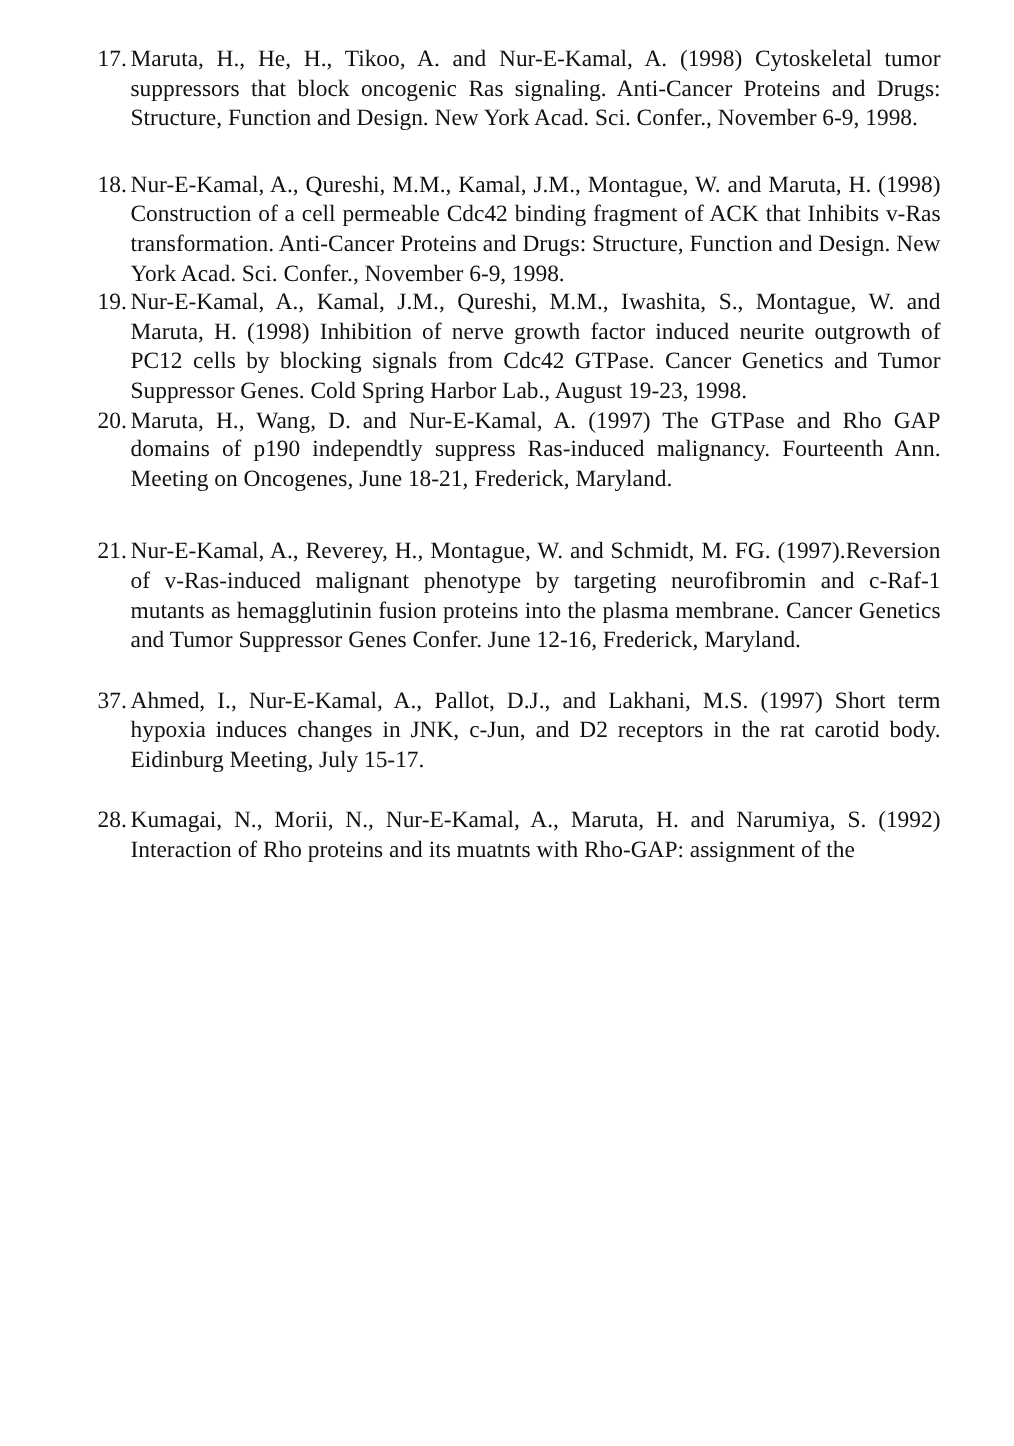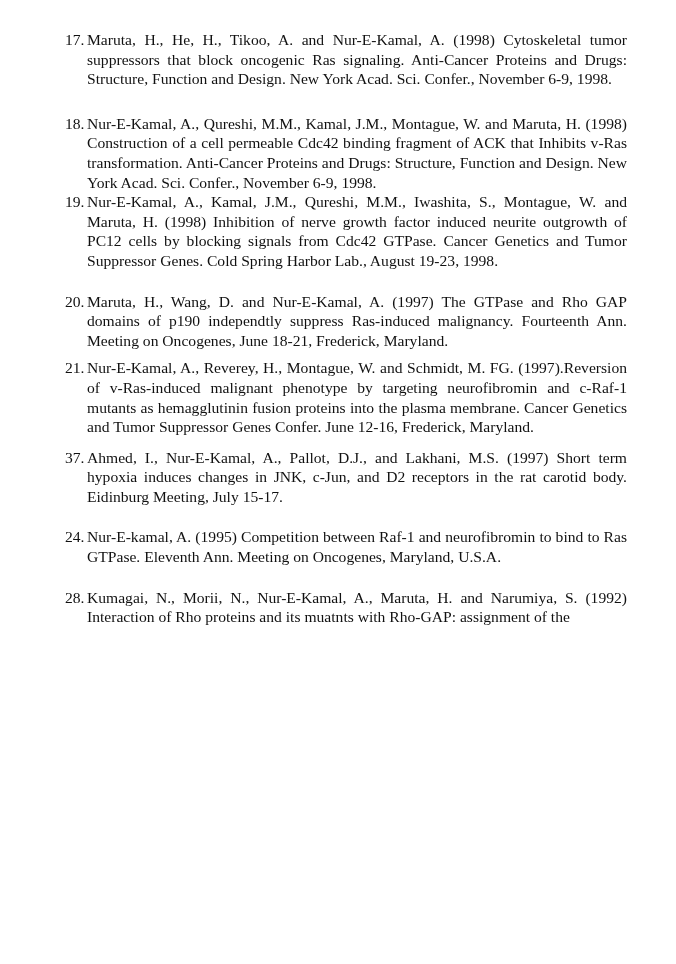--- a/index.html
+++ b/index.html
@@ -55,38 +55,34 @@
 <div class="page">
   <ol class="list">
     <li class="entry" style="margin-bottom:25px">
       <span class="num">17.</span>
       <span class="body"><span>Maruta, H., He, H., Tikoo, A.  and </span><b>Nur-E-Kamal, A.</b><span> (1998) Cytoskeletal tumor suppressors that block oncogenic Ras signaling. Anti-Cancer Proteins and Drugs: Structure, Function and Design.  New York Acad.  Sci.  Confer., November 6-9, 1998.</span></span>
     </li>
     <li class="entry" style="">
       <span class="num">18.</span>
       <span class="body"><b>Nur-E-Kamal, A.</b><span>, Qureshi, M.M., Kamal, J.M.,  Montague, W.  and Maruta, H. (1998) Construction of a cell permeable Cdc42 binding fragment of ACK that Inhibits v-Ras transformation.  Anti-Cancer Proteins and Drugs: Structure, Function and Design.  New York Acad.  Sci.  Confer., November 6-9, 1998.</span></span>
     </li>
-    <li class="entry" style="margin-bottom:21px">
+    <li class="entry" style="">
       <span class="num">19.</span>
       <span class="body"><b>Nur-E-Kamal, A</b><span>., Kamal, J.M., Qureshi, M.M., Iwashita, S., Montague, W.  and Maruta, H.  (1998) Inhibition of nerve growth factor induced neurite outgrowth of PC12 cells by blocking signals from Cdc42 GTPase.  Cancer Genetics and Tumor Suppressor Genes.  Cold Spring Harbor Lab., August 19-23, 1998.</span></span>
     </li>
-    <li class="entry" style="margin-bottom:8px">
+    <li class="entry" style="margin-bottom:29px">
       <span class="num">20.</span>
       <span class="body"><span>Maruta, H., Wang, D.  and </span><b>Nur-E-Kamal, A. (</b><span>1997) The GTPase and Rho GAP domains of p190 independtly suppress Ras-induced malignancy.  Fourteenth Ann. Meeting on Oncogenes, June 18-21, Frederick, Maryland.</span></span>
     </li>
-    <li class="entry" style="margin-bottom:11px">
+    <li class="entry" style="margin-bottom:21px">
       <span class="num">21.</span>
       <span class="body"><b>Nur-E-Kamal, A.</b><span>, Reverey, H., Montague, W. and Schmidt, M. FG. (1997).Reversion of v-Ras-induced malignant phenotype by targeting neurofibromin and c-Raf-1 mutants as hemagglutinin fusion proteins into the plasma membrane.  Cancer Genetics and Tumor Suppressor Genes Confer.  June 12-16, Frederick, Maryland.</span></span>
     </li>
     <li class="entry" style="margin-bottom:21px">
       <span class="num">37.</span>
       <span class="body"><span>Ahmed, I., </span><b>Nur-E-Kamal, A.,</b><span> Pallot, D.J., and Lakhani, M.S. (1997) Short term hypoxia induces changes in JNK, c-Jun, and D2 receptors in the rat carotid body. Eidinburg Meeting, July 15-17.</span></span>
-    </li>
-    <li class="entry" style="margin-bottom:21px">
-      <span class="num">24.</span>
-      <span class="body"><b>Nur-E-kamal, A</b><span>. </span><b>(</b><span>1995) Competition between Raf-1 and neurofibromin to bind to Ras GTPase. Eleventh Ann.  Meeting on Oncogenes, Maryland, U.S.A.</span></span>
     </li>
     <li class="entry">
       <span class="num">28.</span>
       <span class="body"><span>Kumagai, N., Morii, N., </span><b>Nur-E-Kamal, A.</b><span>, Maruta, H.  and Narumiya, S.  (1992) Interaction of Rho proteins and its muatnts with Rho-GAP: assignment of the</span></span>
     </li>
   </ol>
 </div>
 
 </body></html>

